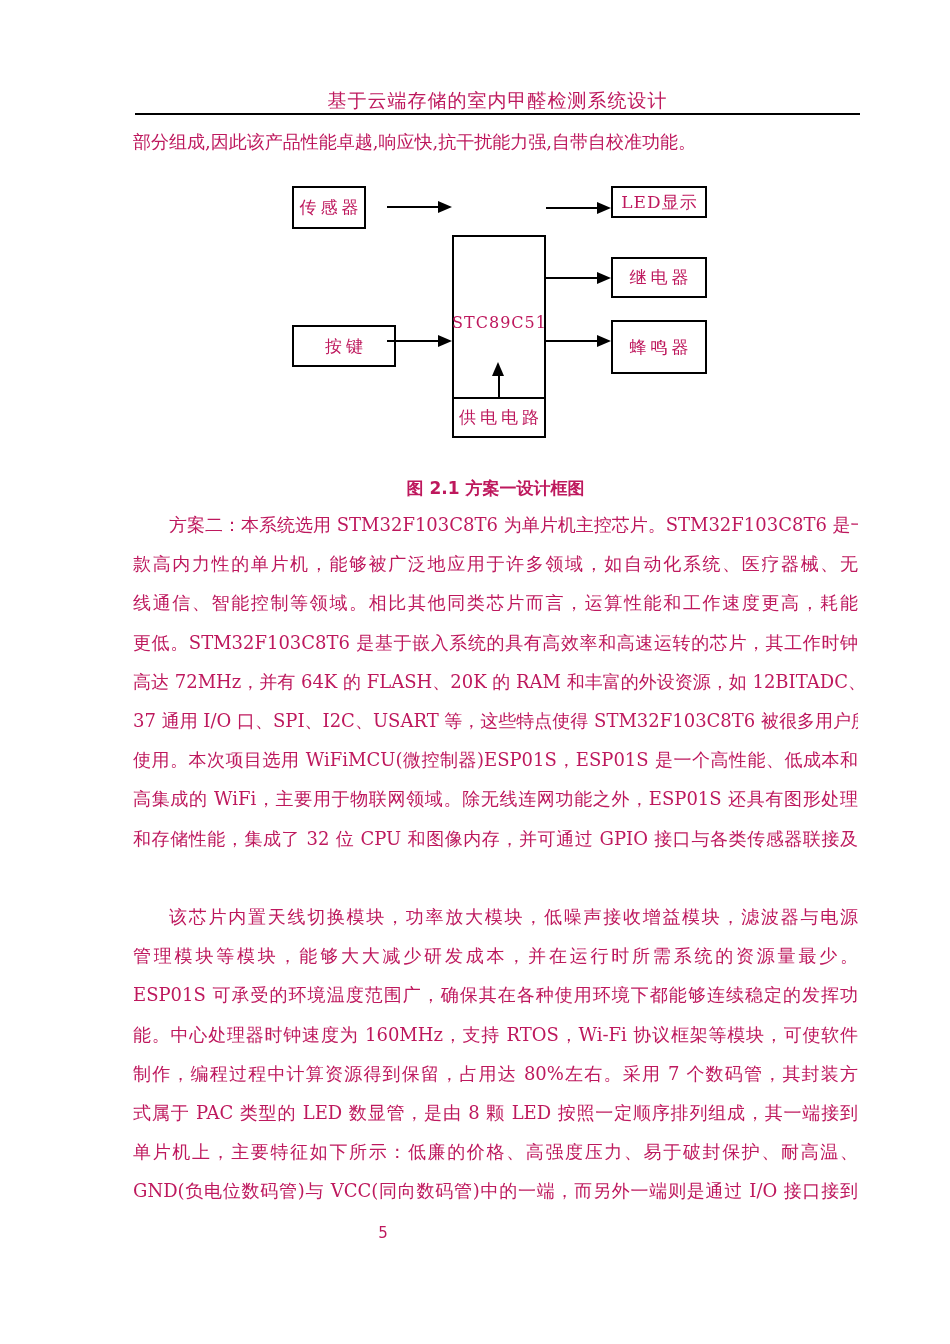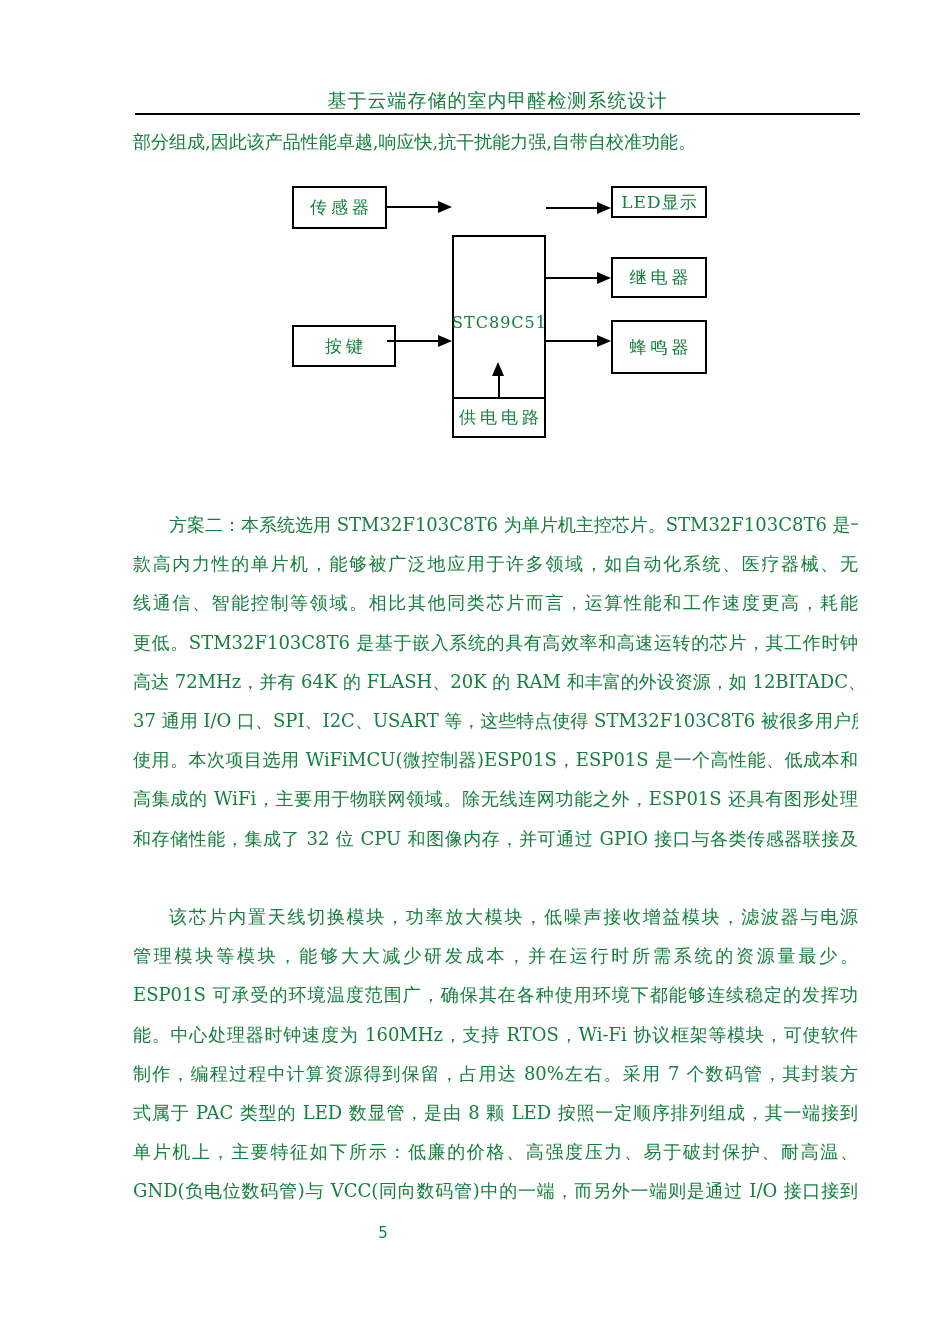--- a/index.html
+++ b/index.html
@@ -1,30 +1,30 @@
 <!DOCTYPE html>
 <html><head>
 <meta charset="utf-8">
 <style>
   html,body{margin:0;padding:0;background:#ffffff;}
   .page{position:relative;width:950px;height:1344px;background:#ffffff;
-        font-family:"DejaVu Serif","Liberation Serif",serif;color:#15803d;overflow:hidden;text-decoration:underline;}
+        font-family:"DejaVu Serif","Liberation Serif",serif;color:#be185d;overflow:hidden;text-decoration:underline;}
 
   .htitle{position:absolute;left:135px;top:88px;width:725px;text-align:center;
           font-size:19px;line-height:24px;letter-spacing:1px;}
   .hrule{position:absolute;left:135px;top:113px;width:725px;height:2px;background:#000000;}
 
   .intro{position:absolute;left:133px;top:130px;width:725px;font-size:18px;line-height:24px;}
 
   .diagram{position:absolute;left:0;top:0;width:950px;height:470px;}
   .dbox{position:absolute;box-sizing:border-box;border:2px solid #000000;background:#ffffff;
         display:flex;align-items:center;justify-content:center;font-size:17px;letter-spacing:4px;
         text-indent:4px;white-space:nowrap;}
   .dbox.tight{letter-spacing:1px;text-indent:1px;}
-  .b-sensor{left:292px;top:186px;width:95px;height:43px;}
+  .b-sensor{left:292px;top:186px;width:74px;height:43px;}
   .b-keys{left:292px;top:325px;width:104px;height:42px;}
   .b-mcu{left:452px;top:187px;width:94px;height:175px;font-size:16px;margin-top:48px;}
   .b-led{left:611px;top:186px;width:96px;height:32px;}
   .b-relay{left:611px;top:257px;width:96px;height:41px;}
   .b-buzzer{left:611px;top:320px;width:96px;height:54px;}
   .b-power{left:452px;top:397px;width:94px;height:41px;}
 
   .aline{position:absolute;background:#000000;}
   .ahead{position:absolute;width:0;height:0;}
   .ahead.right{border-top:6px solid transparent;border-bottom:6px solid transparent;border-left:14px solid #000000;}
@@ -75,20 +75,21 @@
     <div class="aline l3"></div>
     <div class="ahead right h3"></div>
     <div class="aline l4"></div>
     <div class="ahead right h4"></div>
     <div class="aline l5"></div>
     <div class="ahead right h5"></div>
     <div class="aline l6"></div>
     <div class="ahead up h6"></div>
   </div>
 
+  <div class="caption">图 2.1 方案一设计框图</div>
 
   <div class="para p2">
     <div class="line first">方案二：本系统选用 STM32F103C8T6 为单片机主控芯片。STM32F103C8T6 是一</div>
     <div class="line">款高内力性的单片机，能够被广泛地应用于许多领域，如自动化系统、医疗器械、无</div>
     <div class="line">线通信、智能控制等领域。相比其他同类芯片而言，运算性能和工作速度更高，耗能</div>
     <div class="line">更低。STM32F103C8T6 是基于嵌入系统的具有高效率和高速运转的芯片，其工作时钟</div>
     <div class="line">高达 72MHz，并有 64K 的 FLASH、20K 的 RAM 和丰富的外设资源，如 12BITADC、</div>
     <div class="line">37 通用 I/O 口、SPI、I2C、USART 等，这些特点使得 STM32F103C8T6 被很多用户所</div>
     <div class="line">使用。本次项目选用 WiFiMCU(微控制器)ESP01S，ESP01S 是一个高性能、低成本和</div>
     <div class="line">高集成的 WiFi，主要用于物联网领域。除无线连网功能之外，ESP01S 还具有图形处理</div>

